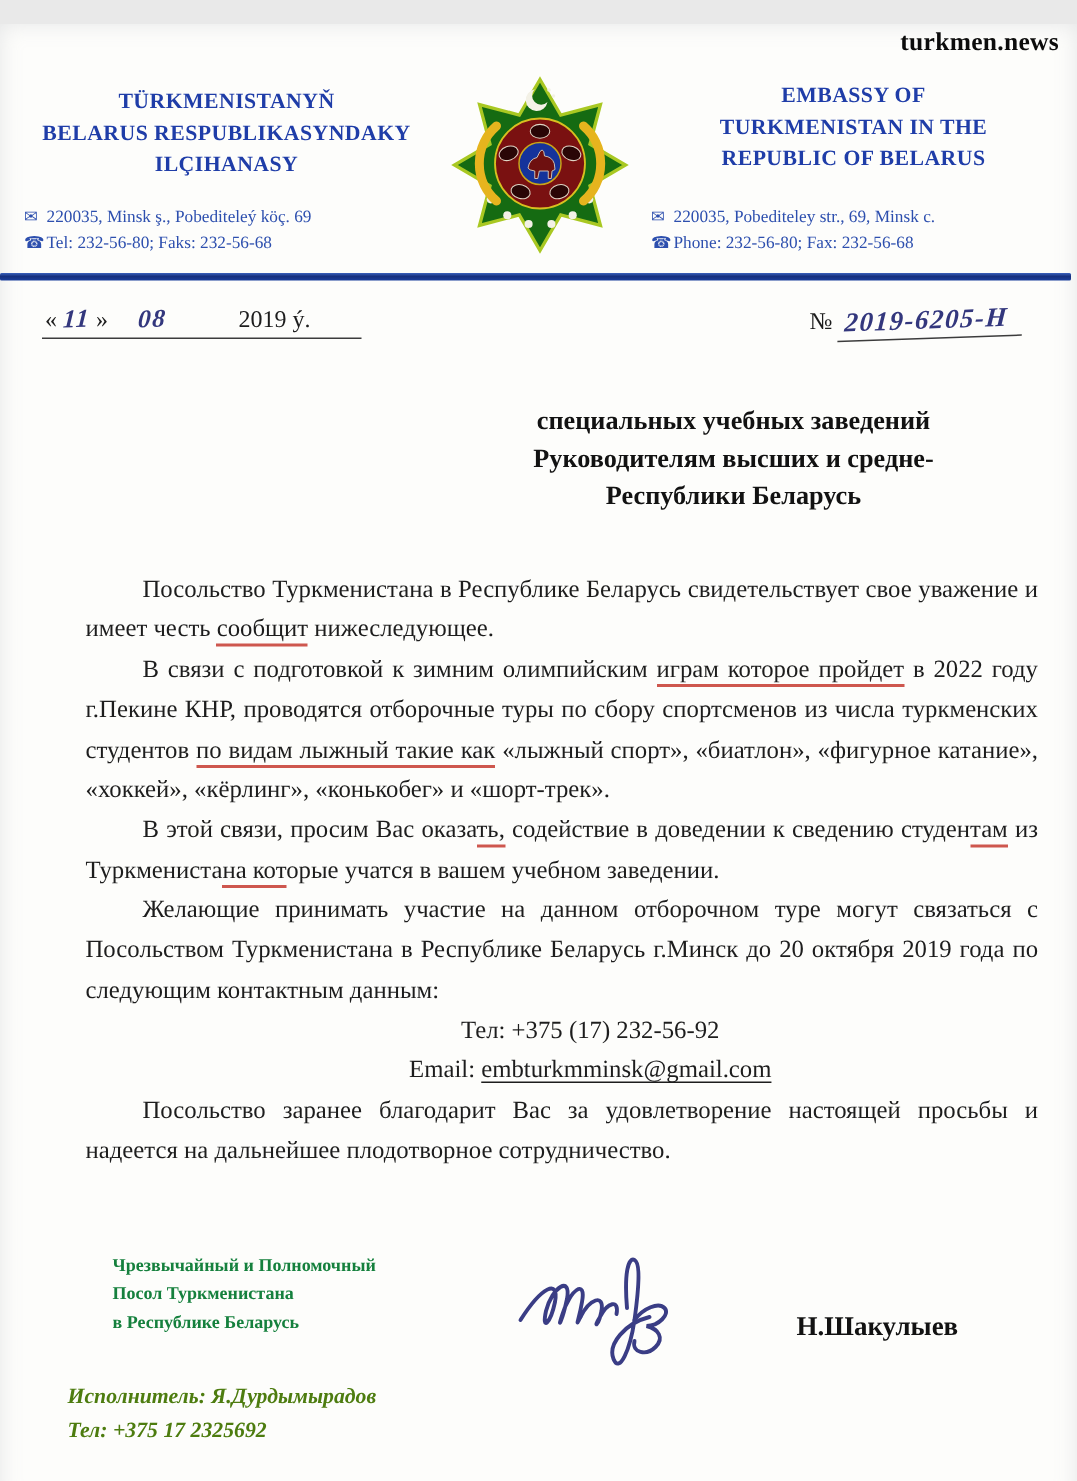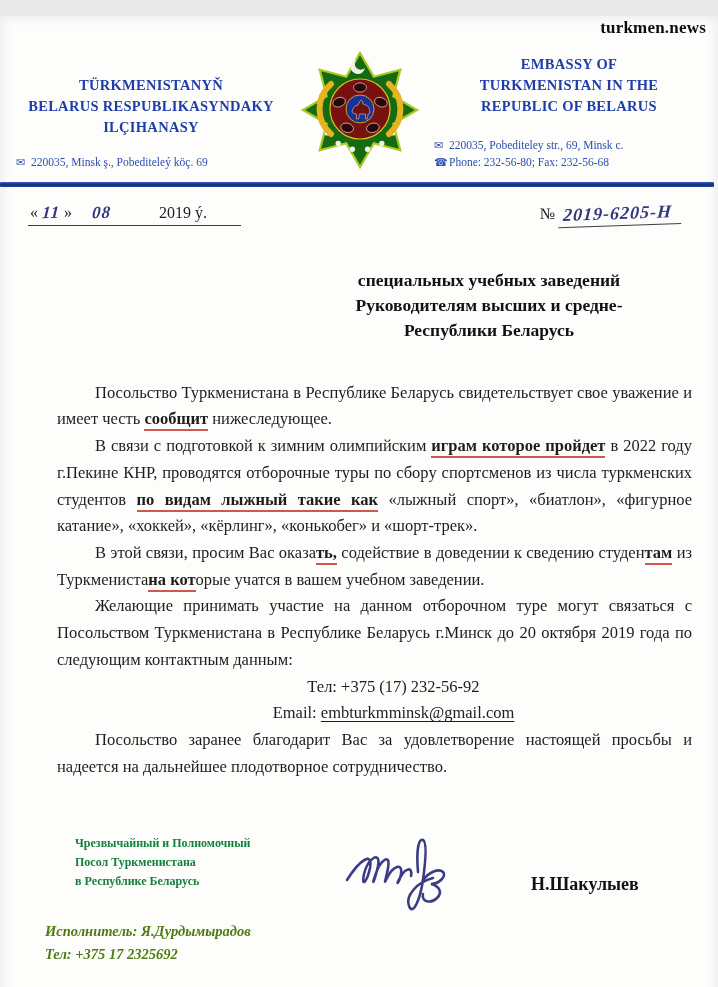--- a/index.html
+++ b/index.html
@@ -61,21 +61,21 @@
     font-size:18px;
   }
   
   .addressee{
     margin:42px 28px 0 auto;width:402px;text-align:center;
     font-weight:bold;font-size:17.5px;line-height:1.45;color:#121212;
   }
   
   .body-text{margin:36px 26px 0 57px;font-size:16.5px;line-height:1.62;text-align:justify;}
   .body-text p{margin:0;text-indent:38px;}
-  .red-mark{border-bottom:2px solid rgba(198,57,47,.85);padding-bottom:1px;font-weight:bold;}
+  .red-mark{border-bottom:2px solid rgba(198,57,47,.85);padding-bottom:1px;}
   .contact-lines{margin-left:38px;text-align:center;}
   .email-link{text-decoration:underline;text-underline-offset:3px;}
   
   .sig-block{position:relative;margin:46px 26px 0 75px;height:110px;}
   .sig-titles{font-weight:bold;font-size:12px;line-height:1.55;color:#15803d;padding-top:8px;}
   .sig-scribble{position:absolute;left:268px;top:2px;}
   .sig-name{
     position:absolute;left:456px;top:48px;font-weight:bold;font-size:18px;color:#121212;
   }
   
@@ -93,20 +93,21 @@
 
   <div class="letterhead">
     <div class="org left">
       <div class="org-title">
         <div>TÜRKMENISTANYŇ</div>
         <div>BELARUS RESPUBLIKASYNDAKY</div>
         <div>ILÇIHANASY</div>
       </div>
       <div class="org-contacts">
         <div class="contact-line"><span class="ic">✉</span><span>220035, Minsk ş., Pobediteleý köç. 69</span></div>
+        <div class="contact-line"><span class="ic">☎</span><span>Tel: 232-56-80; Faks: 232-56-68</span></div>
       </div>
     </div>
 
     <div class="emblem-wrap">
       <svg width="122" height="124" viewBox="0 0 120 124">
         <polygon points="60,5 73.8,28.7 100.3,21.7 93.3,48.2 117,62 93.3,75.8 100.3,102.3 73.8,95.3 60,119 46.2,95.3 19.7,102.3 26.7,75.8 3,62 26.7,48.2 19.7,21.7 46.2,28.7" fill="#156b12" stroke="#a9c822" stroke-width="2.2"></polygon>
 
         <path d="M56.5 11.5 a6 6 0 1 0 8.5 8.5 a7.3 7.3 0 1 1 -8.5 -8.5 z" fill="#f3f1e6"></path>
         <circle cx="66" cy="12" r="1.2" fill="#f3f1e6"></circle>
         <circle cx="69" cy="16" r="1.2" fill="#f3f1e6"></circle>

